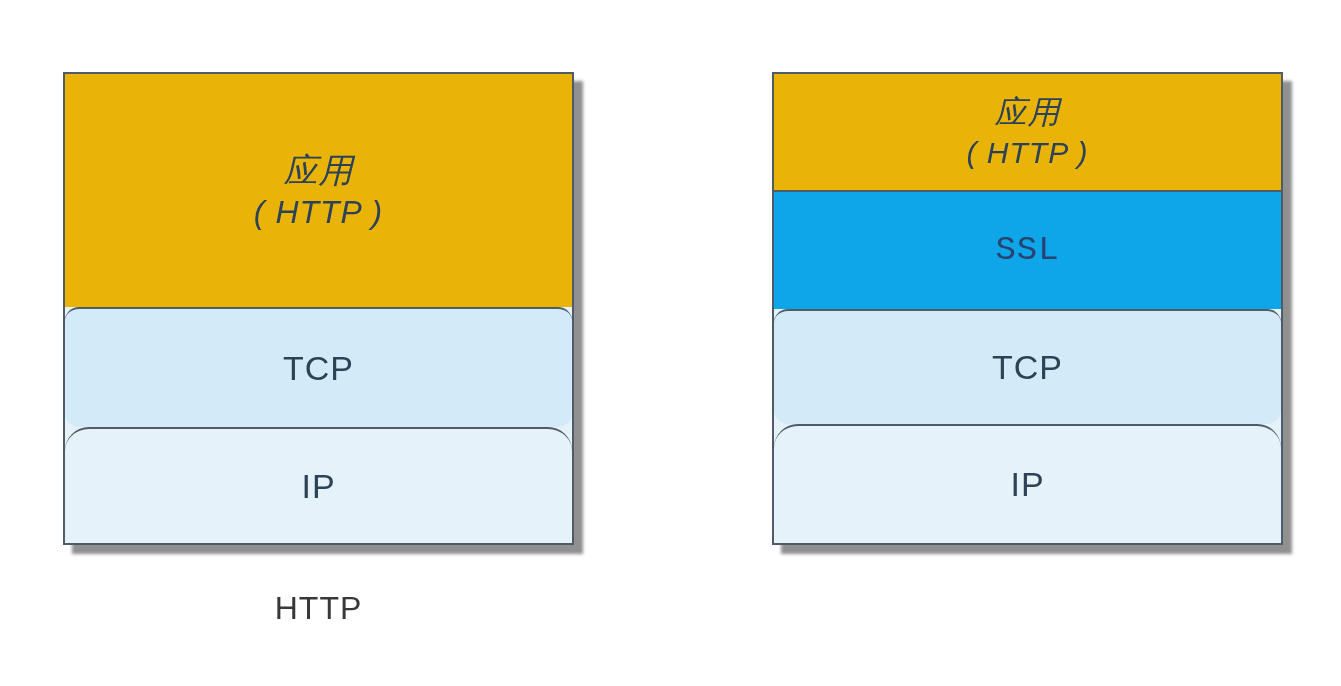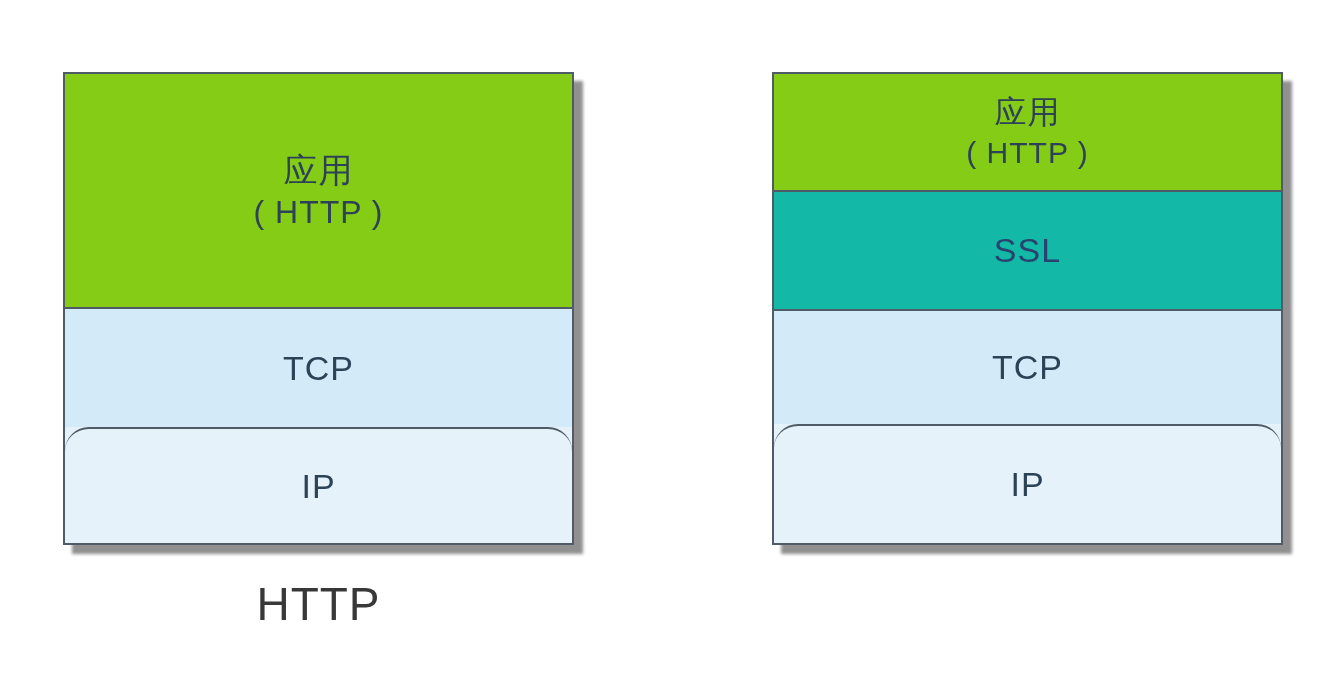--- a/index.html
+++ b/index.html
@@ -39,40 +39,40 @@
     align-items: center;
     justify-content: center;
     color: #2c4257;
     font-size: 34px;
     letter-spacing: 1px;
     line-height: 1.3;
     user-select: none;
   }
   .layer + .layer { border-top: 2px solid #4f5b66; }
 
-  .layer-app  { background: #84cc16; }
-  .layer-ssl  { background: #14b8a6; color: #27436e; }
-  .layer-tcp  { background: #d3eaf8; }
+  .layer-app  { background: #eab308; font-style: italic; }
+  .layer-ssl  { background: #0ea5e9; color: #27436e; font-family: Liberation Mono, monospace; }
+  .layer-tcp  { background: #d3eaf8; border-radius: 14px; }
   .layer-ip   { background: #e5f2fa; border-radius: 24px; }
 
   .left  .layer-app { height: 233px; }
   .left  .layer-tcp { height: 120px; }
   .left  .layer-ip  { flex: 1; }
 
   .right .layer-app { height: 116px; font-size: 32px; }
   .right .layer-ssl { height: 119px; }
   .right .layer-tcp { height: 115px; }
   .right .layer-ip  { flex: 1; }
 
   .layer .line2 { font-size: 0.94em; }
 
   .caption {
-    margin-top: 32px;
+    margin-top: 45px;
     text-align: center;
-    font-size: 46px;
+    font-size: 32px;
     color: #383838;
     letter-spacing: 1px;
     user-select: none;
   }
 </style>
 </head>
 <body>
 
 <section class="stack left">
   <div class="box">

